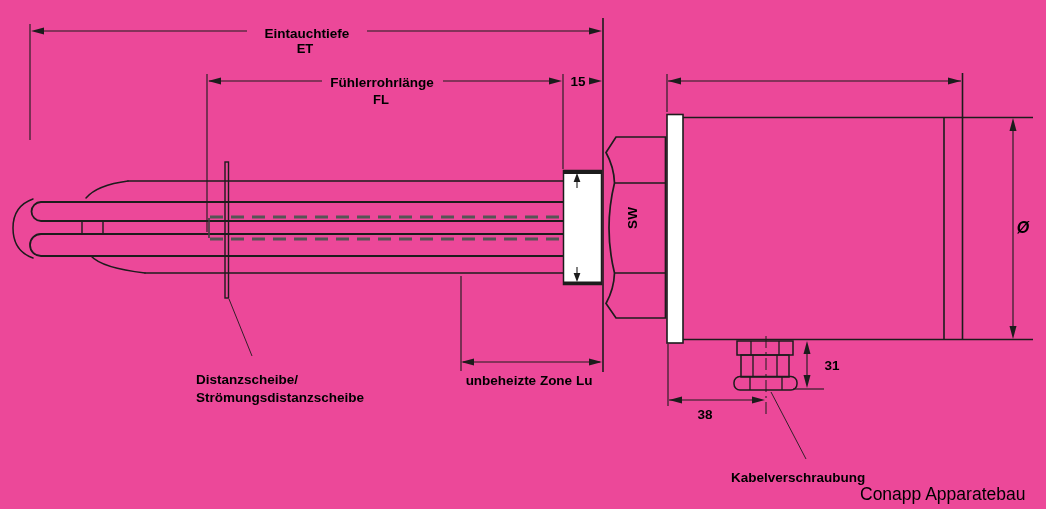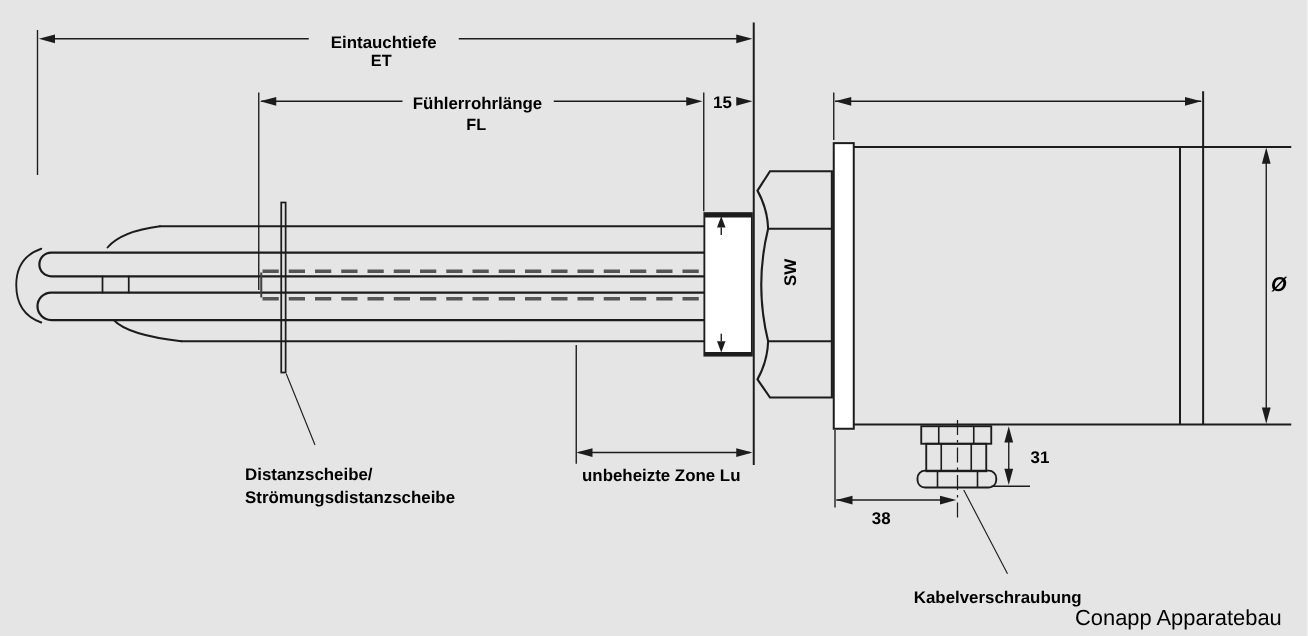--- a/index.html
+++ b/index.html
@@ -1,16 +1,16 @@
 <!DOCTYPE html>
 <html><head>
 <meta charset="utf-8">
 <style>
   html,body{margin:0;padding:0;background:#fff;}
-  .stage{position:relative;width:1046px;height:509px;background:#e5e5e5;overflow:hidden;}
+  .stage{position:relative;width:1046px;height:509px;background:#ec4899;overflow:hidden;}
   svg text{font-family:"Liberation Sans","DejaVu Sans",sans-serif;font-weight:bold;font-size:13.5px;fill:#000;}
   svg text.abbr{font-size:13px;}
   svg text.dia{font-size:16px;font-style:italic;}
   svg text.brand{font-weight:400;font-size:17.5px;}
   .struct{stroke:#1c1c1c;fill:none;}
   .dim{stroke:#1c1c1c;stroke-width:1.1;fill:none;}
   .arrow{fill:#1c1c1c;stroke:none;}
 </style>
 </head>
 <body>

